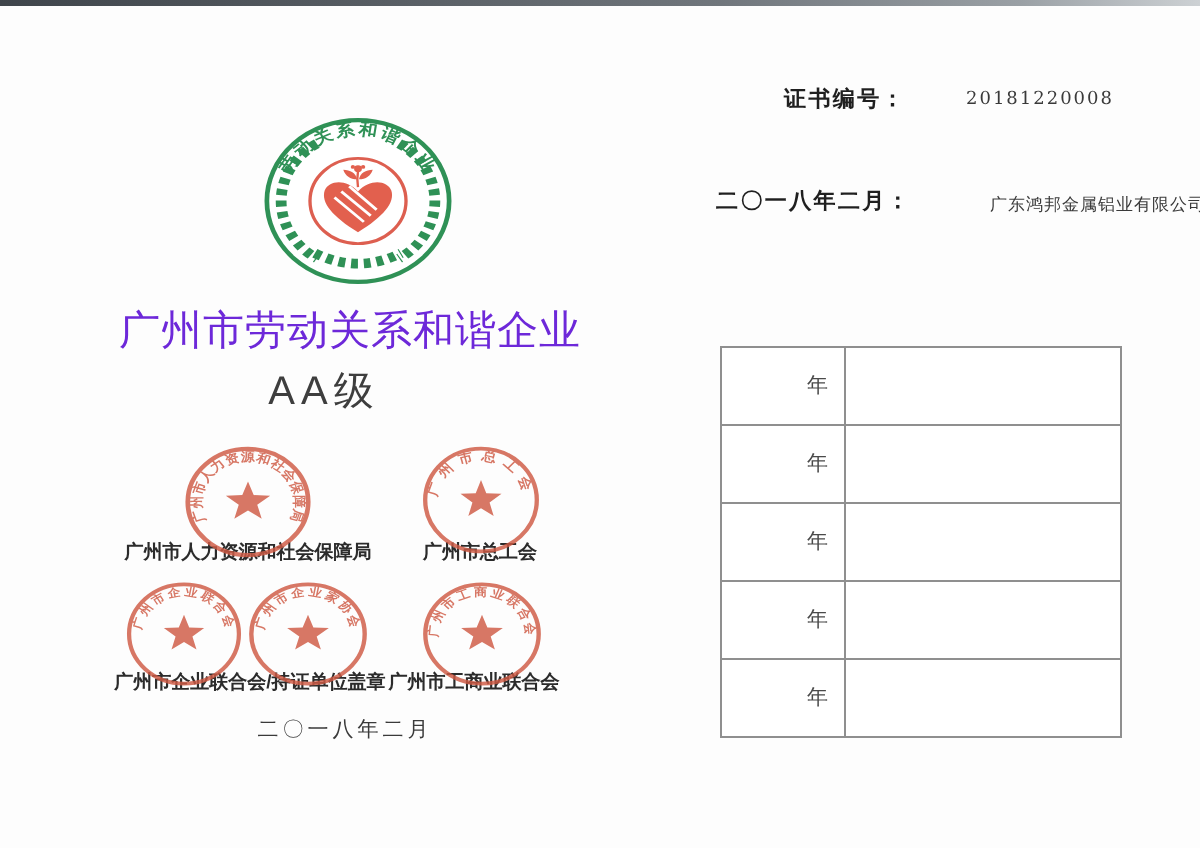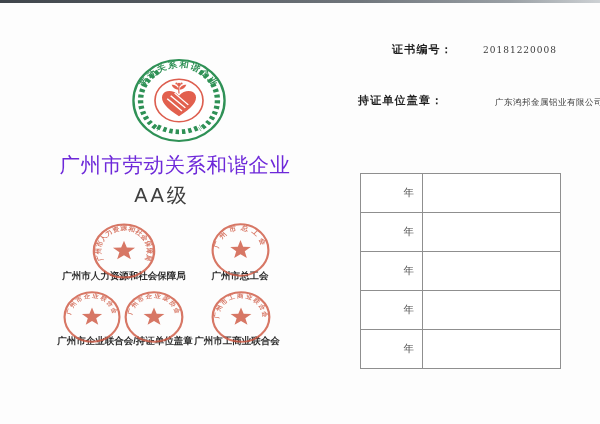--- a/index.html
+++ b/index.html
@@ -100,24 +100,25 @@
     <path id="sp4" d="M -18.4,15.4 A 24,24 0 1 1 18.4,15.4" fill="none"></path>
     <text class="seal-text s-med"><textPath href="#sp4" xlink:href="#sp4" startOffset="50%" text-anchor="middle">广州市企业家协会</textPath></text>
   </svg>
   <svg class="seal" style="left:209px;top:289px;width:64px;height:56px;" viewBox="-35 -35 70 70" preserveAspectRatio="none" xmlns="http://www.w3.org/2000/svg" xmlns:xlink="http://www.w3.org/1999/xlink">
     <circle class="seal-ring" r="31"></circle>
     <path class="seal-star" d="M 0,-12 L -2.94,-4.05 L -11.4,-3.7 L -4.76,1.55 L -7.05,9.7 L 0,5 L 7.05,9.7 L 4.76,1.55 L 11.4,-3.7 L 2.94,-4.05 Z"></path>
     <path id="sp5" d="M -18.4,15.4 A 24,24 0 1 1 18.4,15.4" fill="none"></path>
     <text class="seal-text s-med"><textPath href="#sp5" xlink:href="#sp5" startOffset="50%" text-anchor="middle">广州市工商业联合会</textPath></text>
   </svg>
 
+  <div class="date">二〇一八年二月</div>
 
   <div class="lbl" style="left:358px;top:42px;margin-left:34px;">证书编号：</div>
   <div class="val cert-no">20181220008</div>
-  <div class="lbl" style="left:358px;top:93px;">持证单位盖章：</div>
+  <div class="lbl" style="left:358px;top:93px;">二〇一八年二月：</div>
   <div class="val holder">广东鸿邦金属铝业有限公司</div>
 
   <div class="vtable">
     <div class="t-row">
       <div class="t-cell-year">年</div>
       <div class="t-cell-blank"></div>
     </div>
     <div class="t-row">
       <div class="t-cell-year">年</div>
       <div class="t-cell-blank"></div>

